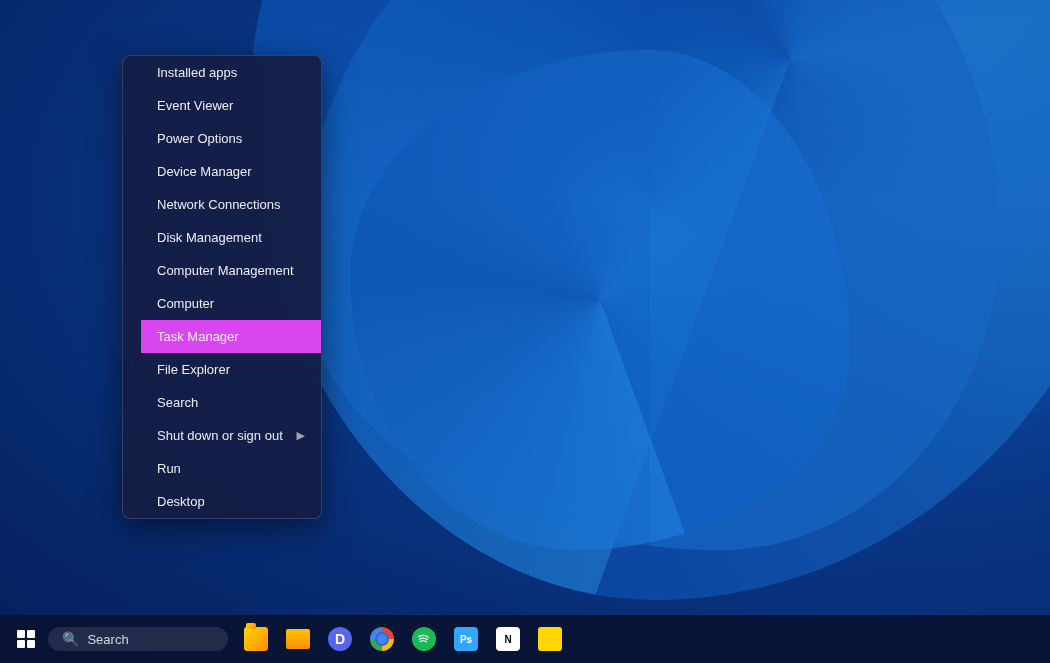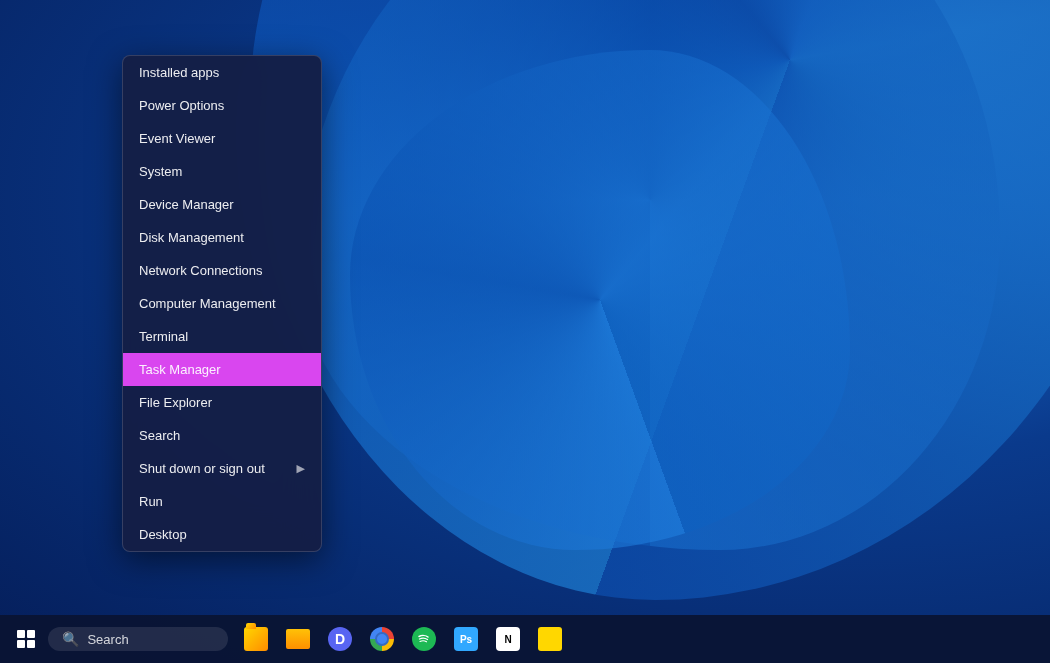--- a/index.html
+++ b/index.html
@@ -228,20 +228,21 @@
       left: 122px;
       top: 55px;
       width: 200px;
       background: rgba(20, 30, 70, 0.96);
       border: 1px solid rgba(255,255,255,0.15);
       border-radius: 8px;
       overflow: hidden;
       z-index: 200;
       backdrop-filter: blur(20px);
       box-shadow: 0 8px 32px rgba(0,0,0,0.5);
+      padding-left: 18px;
     }
 
     .menu-item {
       display: flex;
       align-items: center;
       justify-content: space-between;
       padding: 9px 16px;
       color: rgba(255,255,255,0.92);
       font-size: 13px;
       cursor: pointer;
@@ -278,42 +279,39 @@
   <div class="swirl swirl1"></div>
   <div class="swirl swirl2"></div>
   <div class="swirl swirl3"></div>
 </div>
 
 <div class="context-menu" id="context-menu">
 <div class="menu-item">
       <span class="menu-item-label">Installed apps</span>
     </div>
     <div class="menu-item">
+      <span class="menu-item-label">Event Viewer</span>
+    </div>
+    <div class="menu-item">
       <span class="menu-item-label">Power Options</span>
     </div>
     <div class="menu-item">
-      <span class="menu-item-label">Event Viewer</span>
-    </div>
-    <div class="menu-item">
-      <span class="menu-item-label">System</span>
-    </div>
-    <div class="menu-item">
       <span class="menu-item-label">Device Manager</span>
     </div>
     <div class="menu-item">
+      <span class="menu-item-label">Network Connections</span>
+    </div>
+    <div class="menu-item">
       <span class="menu-item-label">Disk Management</span>
     </div>
     <div class="menu-item">
-      <span class="menu-item-label">Network Connections</span>
-    </div>
-    <div class="menu-item">
       <span class="menu-item-label">Computer Management</span>
     </div>
     <div class="menu-item">
-      <span class="menu-item-label">Terminal</span>
+      <span class="menu-item-label">Computer</span>
     </div>
     <div class="menu-item active">
       <span class="menu-item-label">Task Manager</span>
     </div>
     <div class="menu-item">
       <span class="menu-item-label">File Explorer</span>
     </div>
     <div class="menu-item">
       <span class="menu-item-label">Search</span>
     </div>

